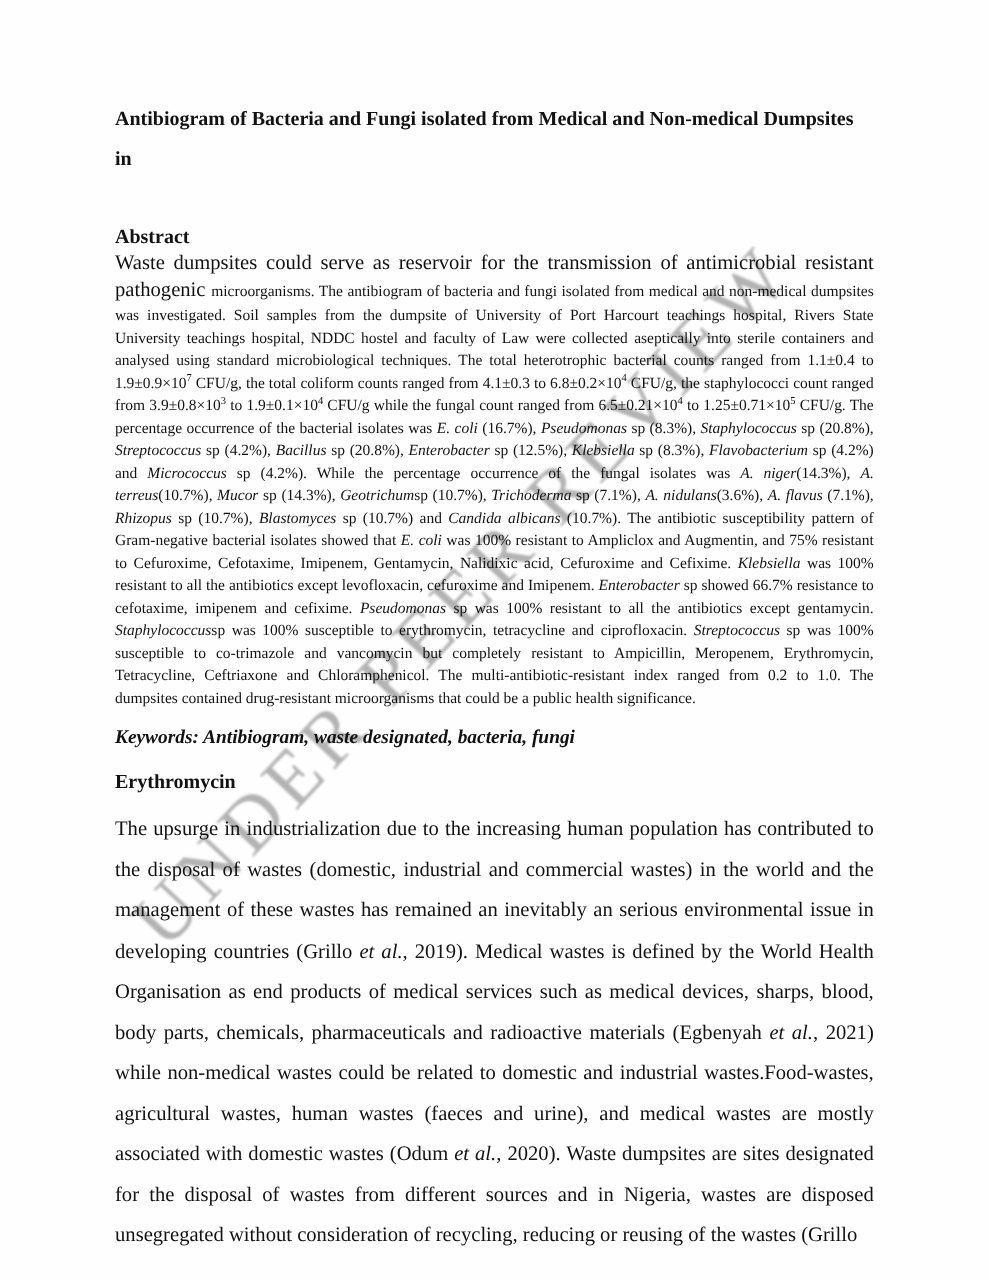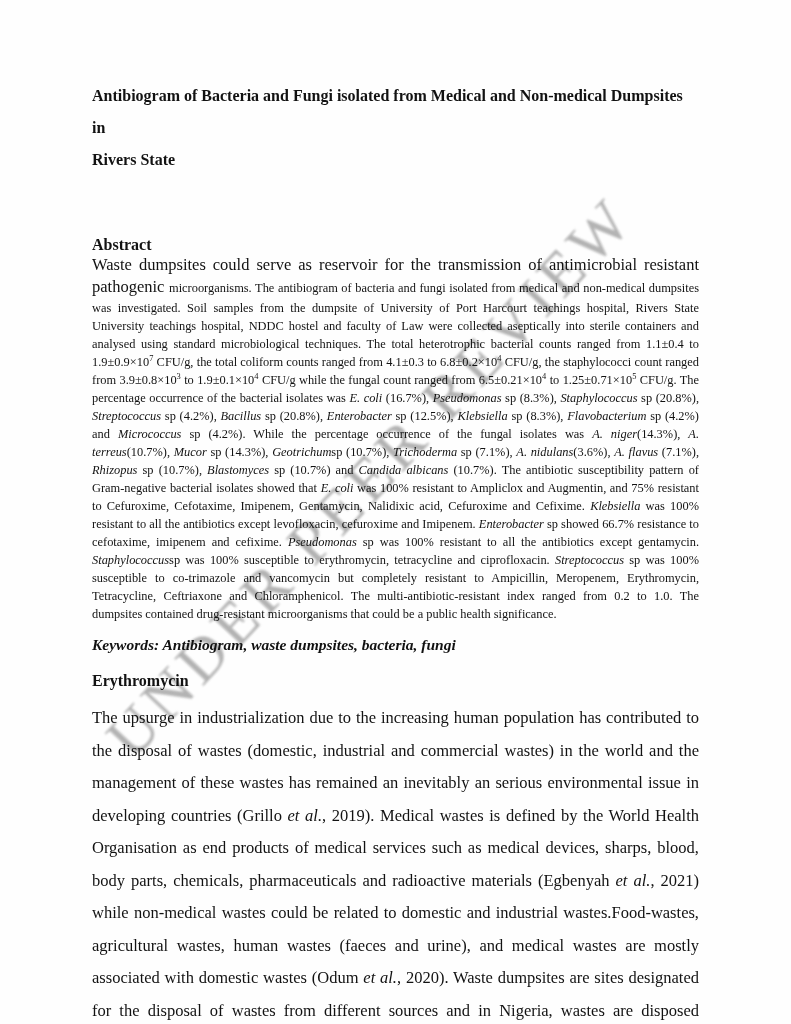--- a/index.html
+++ b/index.html
@@ -38,21 +38,21 @@
     font-size: 16px;
     font-weight: bold;
     line-height: 32px;
     margin: 0;
   }
   .heading {
     font-size: 16px;
     font-weight: bold;
     margin: 0;
   }
-  .h-abstract { margin-top: 60px; }
+  .h-abstract { margin-top: 37px; }
   .h-intro { margin-top: 18px; }
   .abstract {
     margin: 0 0 0 0;
     text-align: justify;
   }
   .abstract .lead { font-size: 16.5px; line-height: 22px; }
   .abstract .small { font-size: 12.4px; line-height: 15px; }
   .abstract sup { font-size: 0.68em; line-height: 0; }
   .keywords {
     margin: 14px 0 0 0;
@@ -71,27 +71,26 @@
 <body>
 
 <div class="page">
 
   <div class="watermark">UNDER PEER REVIEW</div>
 
   <div class="content">
 
     <div class="title">
       <div>Antibiogram of Bacteria and Fungi isolated from Medical and Non-medical Dumpsites in</div>
-      <div>Rivers State</div>
     </div>
 
     <h2 class="heading h-abstract">Abstract</h2>
 
     <p class="abstract"><span class="lead"><span>Waste dumpsites could serve as reservoir for the transmission of antimicrobial resistant pathogenic </span></span><span class="small"><span>microorganisms. The antibiogram of bacteria and fungi isolated from medical and non-medical dumpsites was investigated. Soil samples from the dumpsite of University of Port Harcourt teachings hospital, Rivers State University teachings hospital, NDDC hostel and faculty of Law were collected aseptically into sterile containers and analysed using standard microbiological techniques. The total heterotrophic bacterial counts ranged from 1.1±0.4 to 1.9±0.9×10</span><sup>7</sup><span> CFU/g, the total coliform counts ranged from 4.1±0.3 to 6.8±0.2×10</span><sup>4</sup><span> CFU/g, the staphylococci count ranged from 3.9±0.8×10</span><sup>3</sup><span> to 1.9±0.1×10</span><sup>4</sup><span> CFU/g while the fungal count ranged from 6.5±0.21×10</span><sup>4</sup><span> to 1.25±0.71×10</span><sup>5</sup><span> CFU/g. The percentage occurrence of the bacterial isolates was </span><span style="font-style: italic;">E. coli</span><span> (16.7%), </span><span style="font-style: italic;">Pseudomonas</span><span> sp (8.3%), </span><span style="font-style: italic;">Staphylococcus</span><span> sp (20.8%), </span><span style="font-style: italic;">Streptococcus</span><span> sp (4.2%), </span><span style="font-style: italic;">Bacillus</span><span> sp (20.8%), </span><span style="font-style: italic;">Enterobacter</span><span> sp (12.5%), </span><span style="font-style: italic;">Klebsiella</span><span> sp (8.3%), </span><span style="font-style: italic;">Flavobacterium</span><span> sp (4.2%) and </span><span style="font-style: italic;">Micrococcus</span><span> sp (4.2%). While the percentage occurrence of the fungal isolates was </span><span style="font-style: italic;">A. niger</span><span>(14.3%), </span><span style="font-style: italic;">A. terreus</span><span>(10.7%), </span><span style="font-style: italic;">Mucor</span><span> sp (14.3%), </span><span style="font-style: italic;">Geotrichum</span><span>sp (10.7%), </span><span style="font-style: italic;">Trichoderma</span><span> sp (7.1%), </span><span style="font-style: italic;">A. nidulans</span><span>(3.6%), </span><span style="font-style: italic;">A. flavus</span><span> (7.1%), </span><span style="font-style: italic;">Rhizopus</span><span> sp (10.7%), </span><span style="font-style: italic;">Blastomyces</span><span> sp (10.7%) and </span><span style="font-style: italic;">Candida albicans</span><span> (10.7%). The antibiotic susceptibility pattern of Gram-negative bacterial isolates showed that </span><span style="font-style: italic;">E. coli</span><span> was 100% resistant to Ampliclox and Augmentin, and 75% resistant to Cefuroxime, Cefotaxime, Imipenem, Gentamycin, Nalidixic acid, Cefuroxime and Cefixime. </span><span style="font-style: italic;">Klebsiella</span><span> was 100% resistant to all the antibiotics except levofloxacin, cefuroxime and Imipenem. </span><span style="font-style: italic;">Enterobacter</span><span> sp showed 66.7% resistance to cefotaxime, imipenem and cefixime. </span><span style="font-style: italic;">Pseudomonas</span><span> sp was 100% resistant to all the antibiotics except gentamycin. </span><span style="font-style: italic;">Staphylococcus</span><span>sp was 100% susceptible to erythromycin, tetracycline and ciprofloxacin. </span><span style="font-style: italic;">Streptococcus</span><span> sp was 100% susceptible to co-trimazole and vancomycin but completely resistant to Ampicillin, Meropenem, Erythromycin, Tetracycline, Ceftriaxone and Chloramphenicol. The multi-antibiotic-resistant index ranged from 0.2 to 1.0. The dumpsites contained drug-resistant microorganisms that could be a public health significance.</span></span></p>
 
-    <p class="keywords">Keywords: Antibiogram, waste dumpsites, bacteria, fungi</p>
+    <p class="keywords">Keywords: Antibiogram, waste designated, bacteria, fungi</p>
 
     <h2 class="heading h-intro">Erythromycin</h2>
 
     <p class="intro"><span>The upsurge in industrialization due to the increasing human population has contributed to the disposal of wastes (domestic, industrial and commercial wastes) in the world and the management of these wastes has remained an inevitably an serious environmental issue in developing countries (Grillo </span><span style="font-style: italic;">et al.</span><span>, 2019). Medical wastes is defined by the World Health Organisation as end products of medical services such as medical devices, sharps, blood, body parts, chemicals, pharmaceuticals and radioactive materials (Egbenyah </span><span style="font-style: italic;">et al.</span><span>, 2021) while non-medical wastes could be related to domestic and industrial wastes.Food-wastes, agricultural wastes, human wastes (faeces and urine), and medical wastes are mostly associated with domestic wastes (Odum </span><span style="font-style: italic;">et al.</span><span>, 2020). Waste dumpsites are sites designated for the disposal of wastes from different sources and in Nigeria, wastes are disposed unsegregated without consideration of recycling, reducing or reusing of the wastes (Grillo </span></p>
 
   </div>
 </div>
 
 </body></html>

